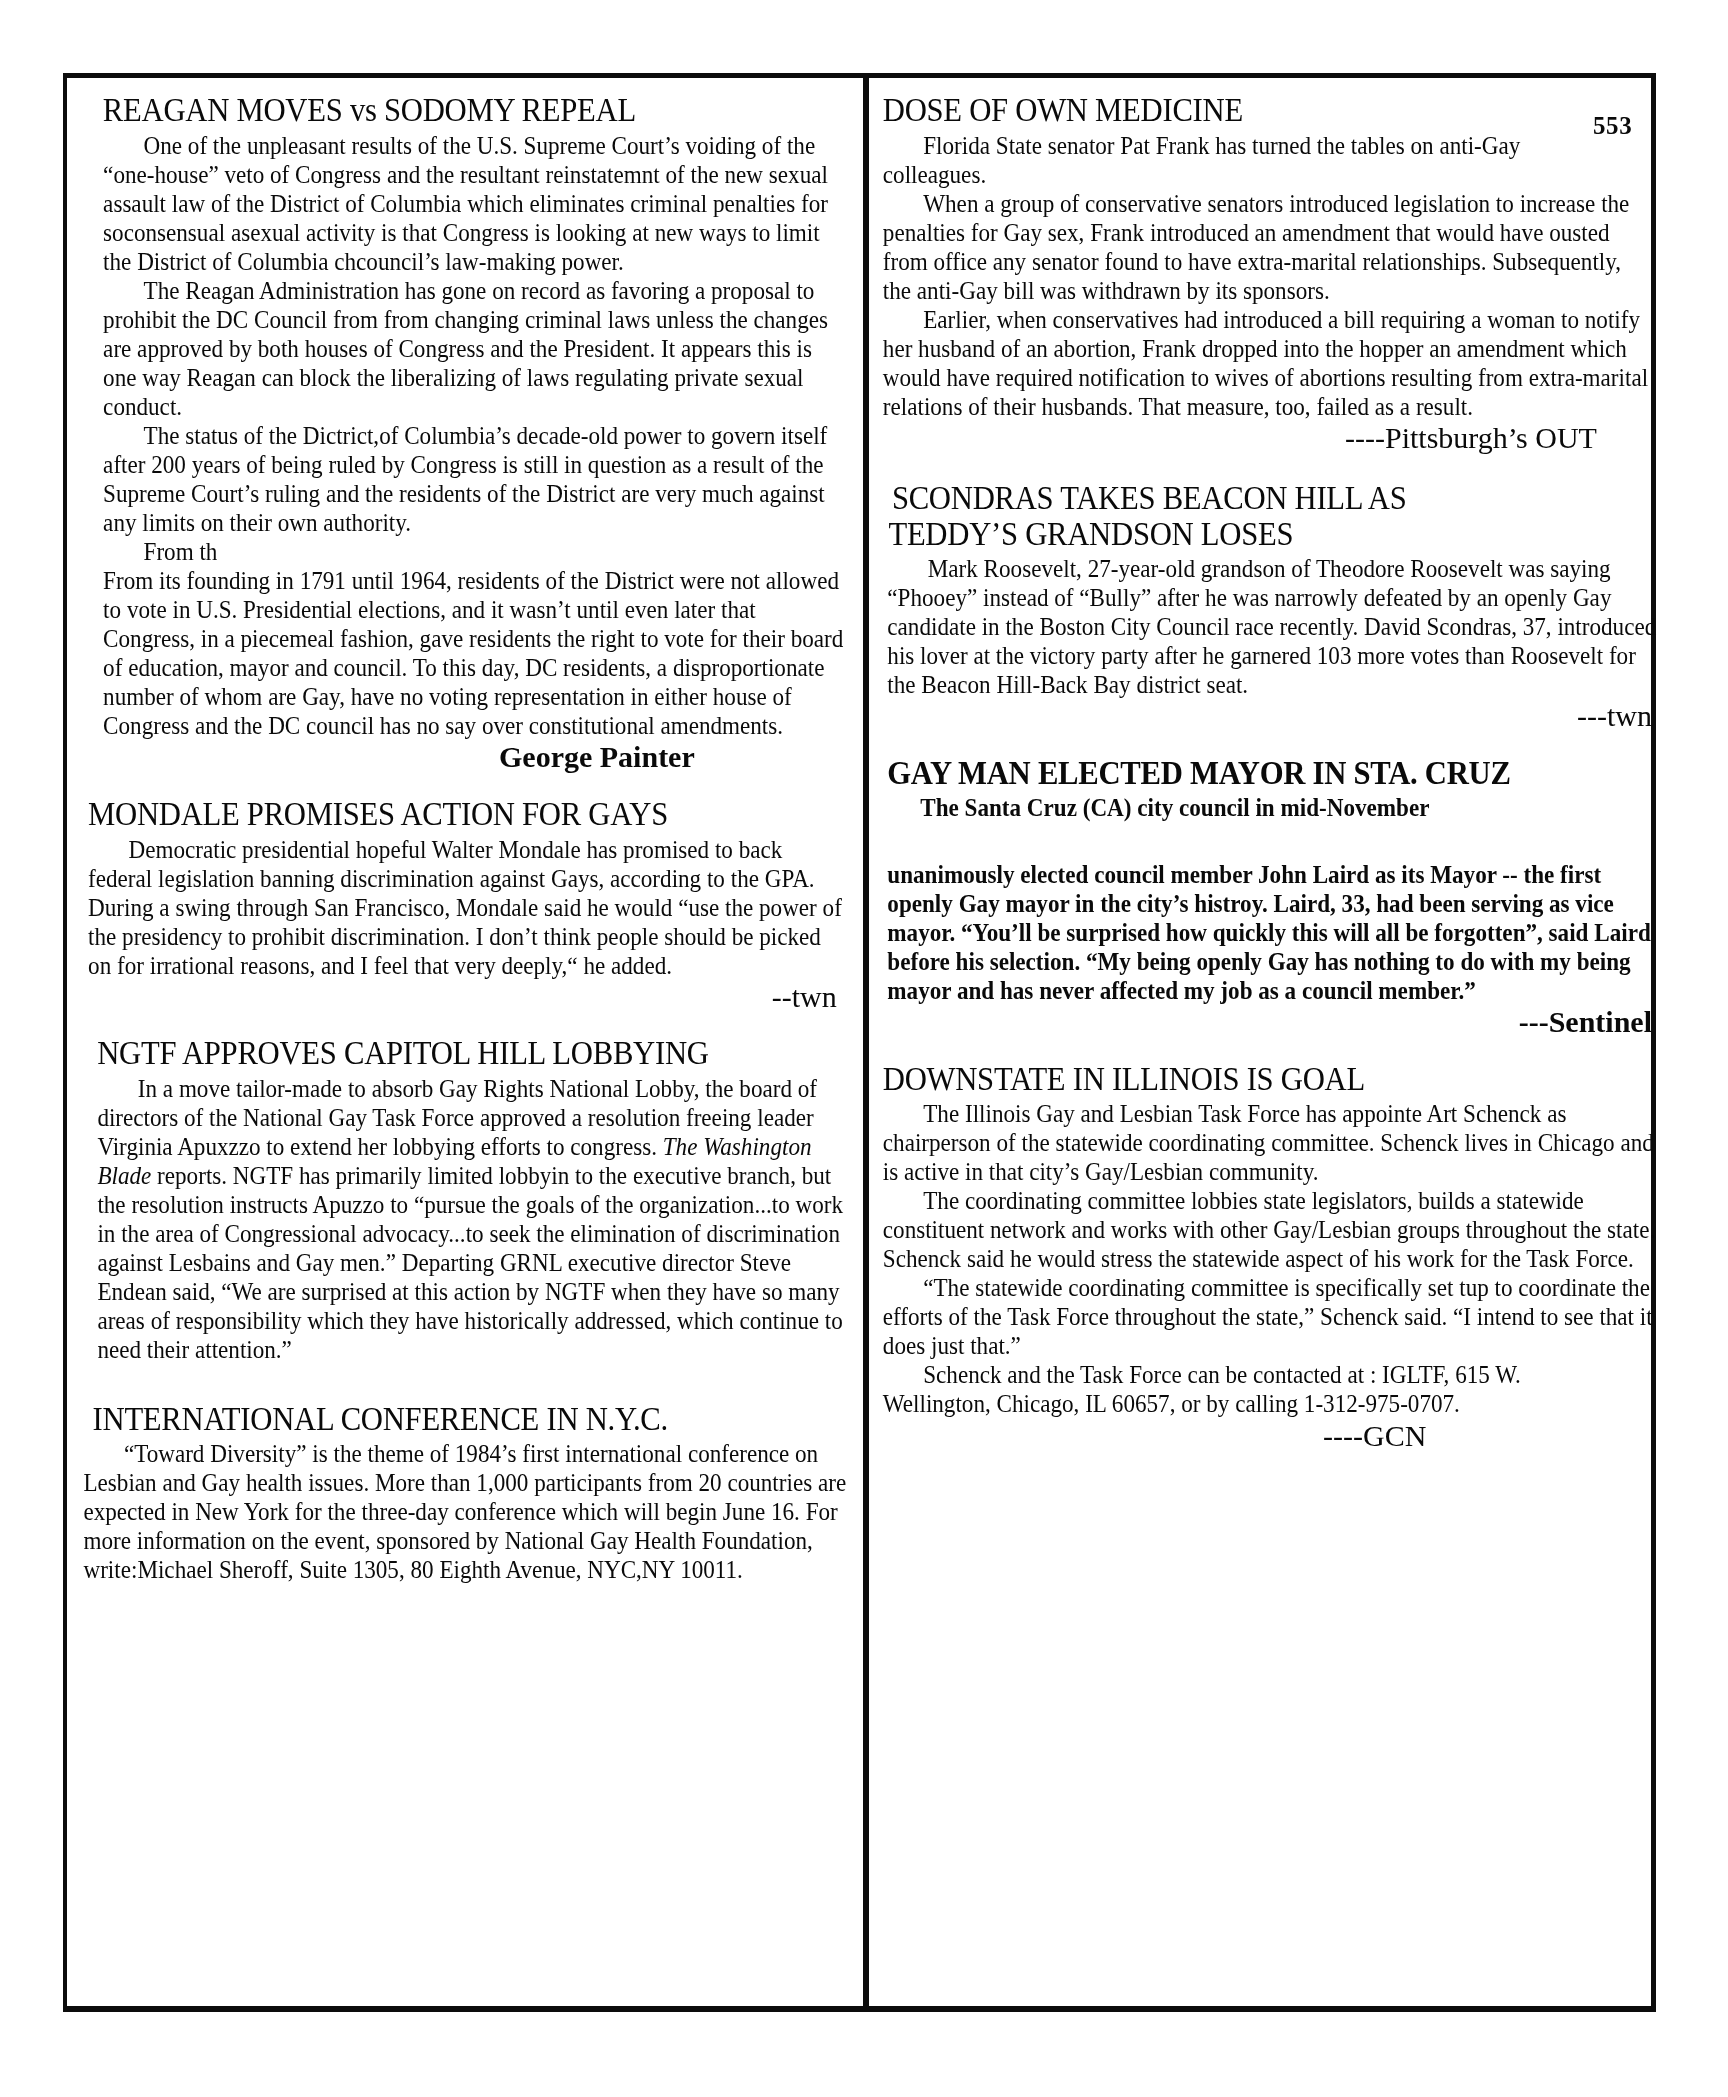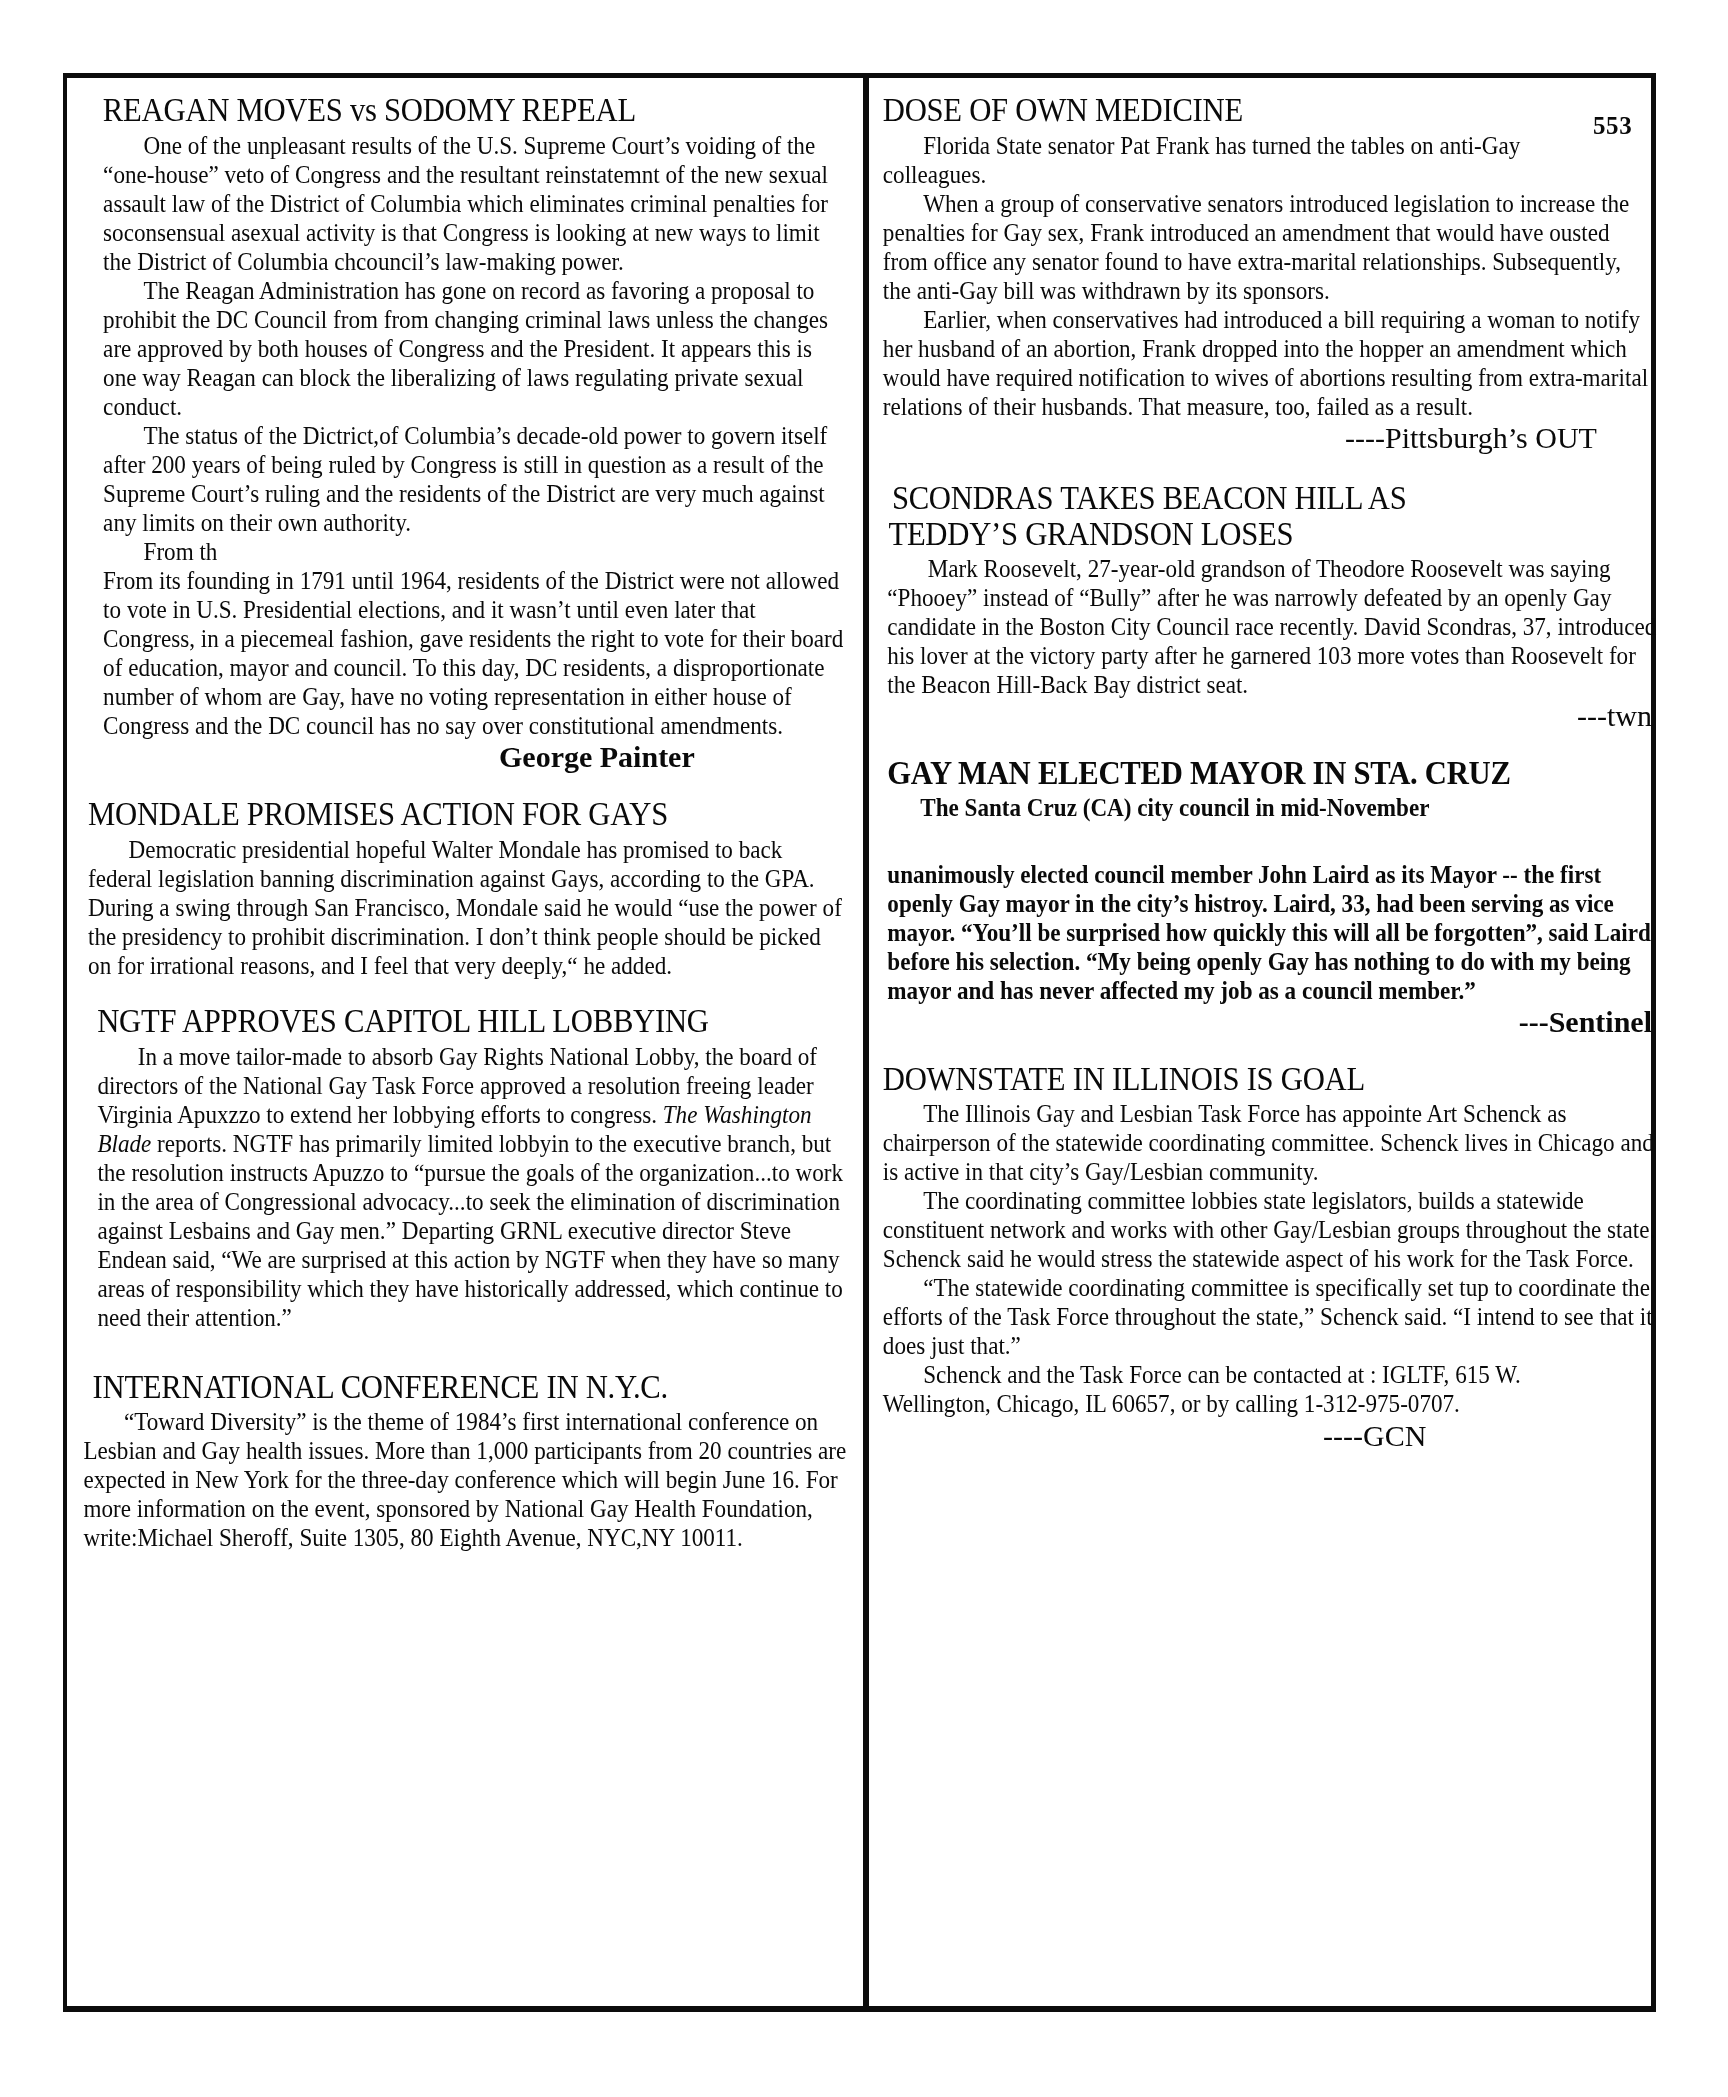--- a/index.html
+++ b/index.html
@@ -159,20 +159,21 @@
     <p class="para" style="padding-left:24.6px;width:794px;">The Reagan Administration has gone on record as favoring a proposal to prohibit the DC Council from from changing criminal laws unless the changes are approved by both houses of Congress and the President. It appears this is one way Reagan can block the liberalizing of laws regulating private sexual conduct.</p>
     <p class="para" style="padding-left:24.6px;width:794px;">The status of the Dictrict,of Columbia’s decade-old power to govern itself after 200 years of being ruled by Congress is still in question as a result of the Supreme Court’s ruling and the residents of the District are very much against any limits on their own authority.</p>
     <p class="para" style="padding-left:24.6px;width:794px;">From th</p>
     <p class="para noindent" style="padding-left:24.6px;width:794px;">From its founding in 1791 until 1964, residents of the District were not allowed to vote in U.S. Presidential elections, and it wasn’t until even later that Congress, in a piecemeal fashion, gave residents the right to vote for their board of education, mayor and council. To this day, DC residents, a disproportionate number of whom are Gay, have no voting representation in either house of Congress and the DC council has no say over constitutional amendments.</p>
     <p class="credit bold mid">George Painter</p>
   </div>
 
   <div class="article" style="margin-top:24.6px;">
     <h2 class="headline" style="padding-left:8.6px;">MONDALE PROMISES ACTION FOR GAYS</h2>
     <p class="para" style="padding-left:8.6px;width:806px;">Democratic presidential hopeful Walter Mondale has promised to back federal legislation banning discrimination against Gays, according to the GPA. During a swing through San Francisco, Mondale said he would “use the power of the presidency to prohibit discrimination. I don’t think people should be picked on for irrational reasons, and I feel that very deeply,“ he added.</p>
+    <p class="credit" style="padding-right:12.3px;">--twn</p>
   </div>
 
   <div class="article" style="margin-top:12.3px;">
     <h2 class="headline" style="padding-left:18.5px;">NGTF APPROVES CAPITOL HILL LOBBYING</h2>
     <p class="para italic-part" style="padding-left:18.5px;width:800px;">
       <span>In a move tailor-made to absorb Gay Rights National Lobby, the board of directors of the National Gay Task Force approved a resolution freeing leader Virginia Apuxzzo to extend her lobbying efforts to congress. </span><em>The Washington Blade</em><span> reports. NGTF has primarily limited lobbyin to the executive branch, but the resolution instructs Apuzzo to “pursue the goals of the organization...to work in the area of Congressional advocacy...to seek the elimination of discrimination against Lesbains and Gay men.” Departing GRNL executive director Steve Endean said, “We are surprised at this action by NGTF when they have so many areas of responsibility which they have historically addressed, which continue to need their attention.”</span>
     </p>
   </div>
 
   <div class="article" style="margin-top:37px;">

